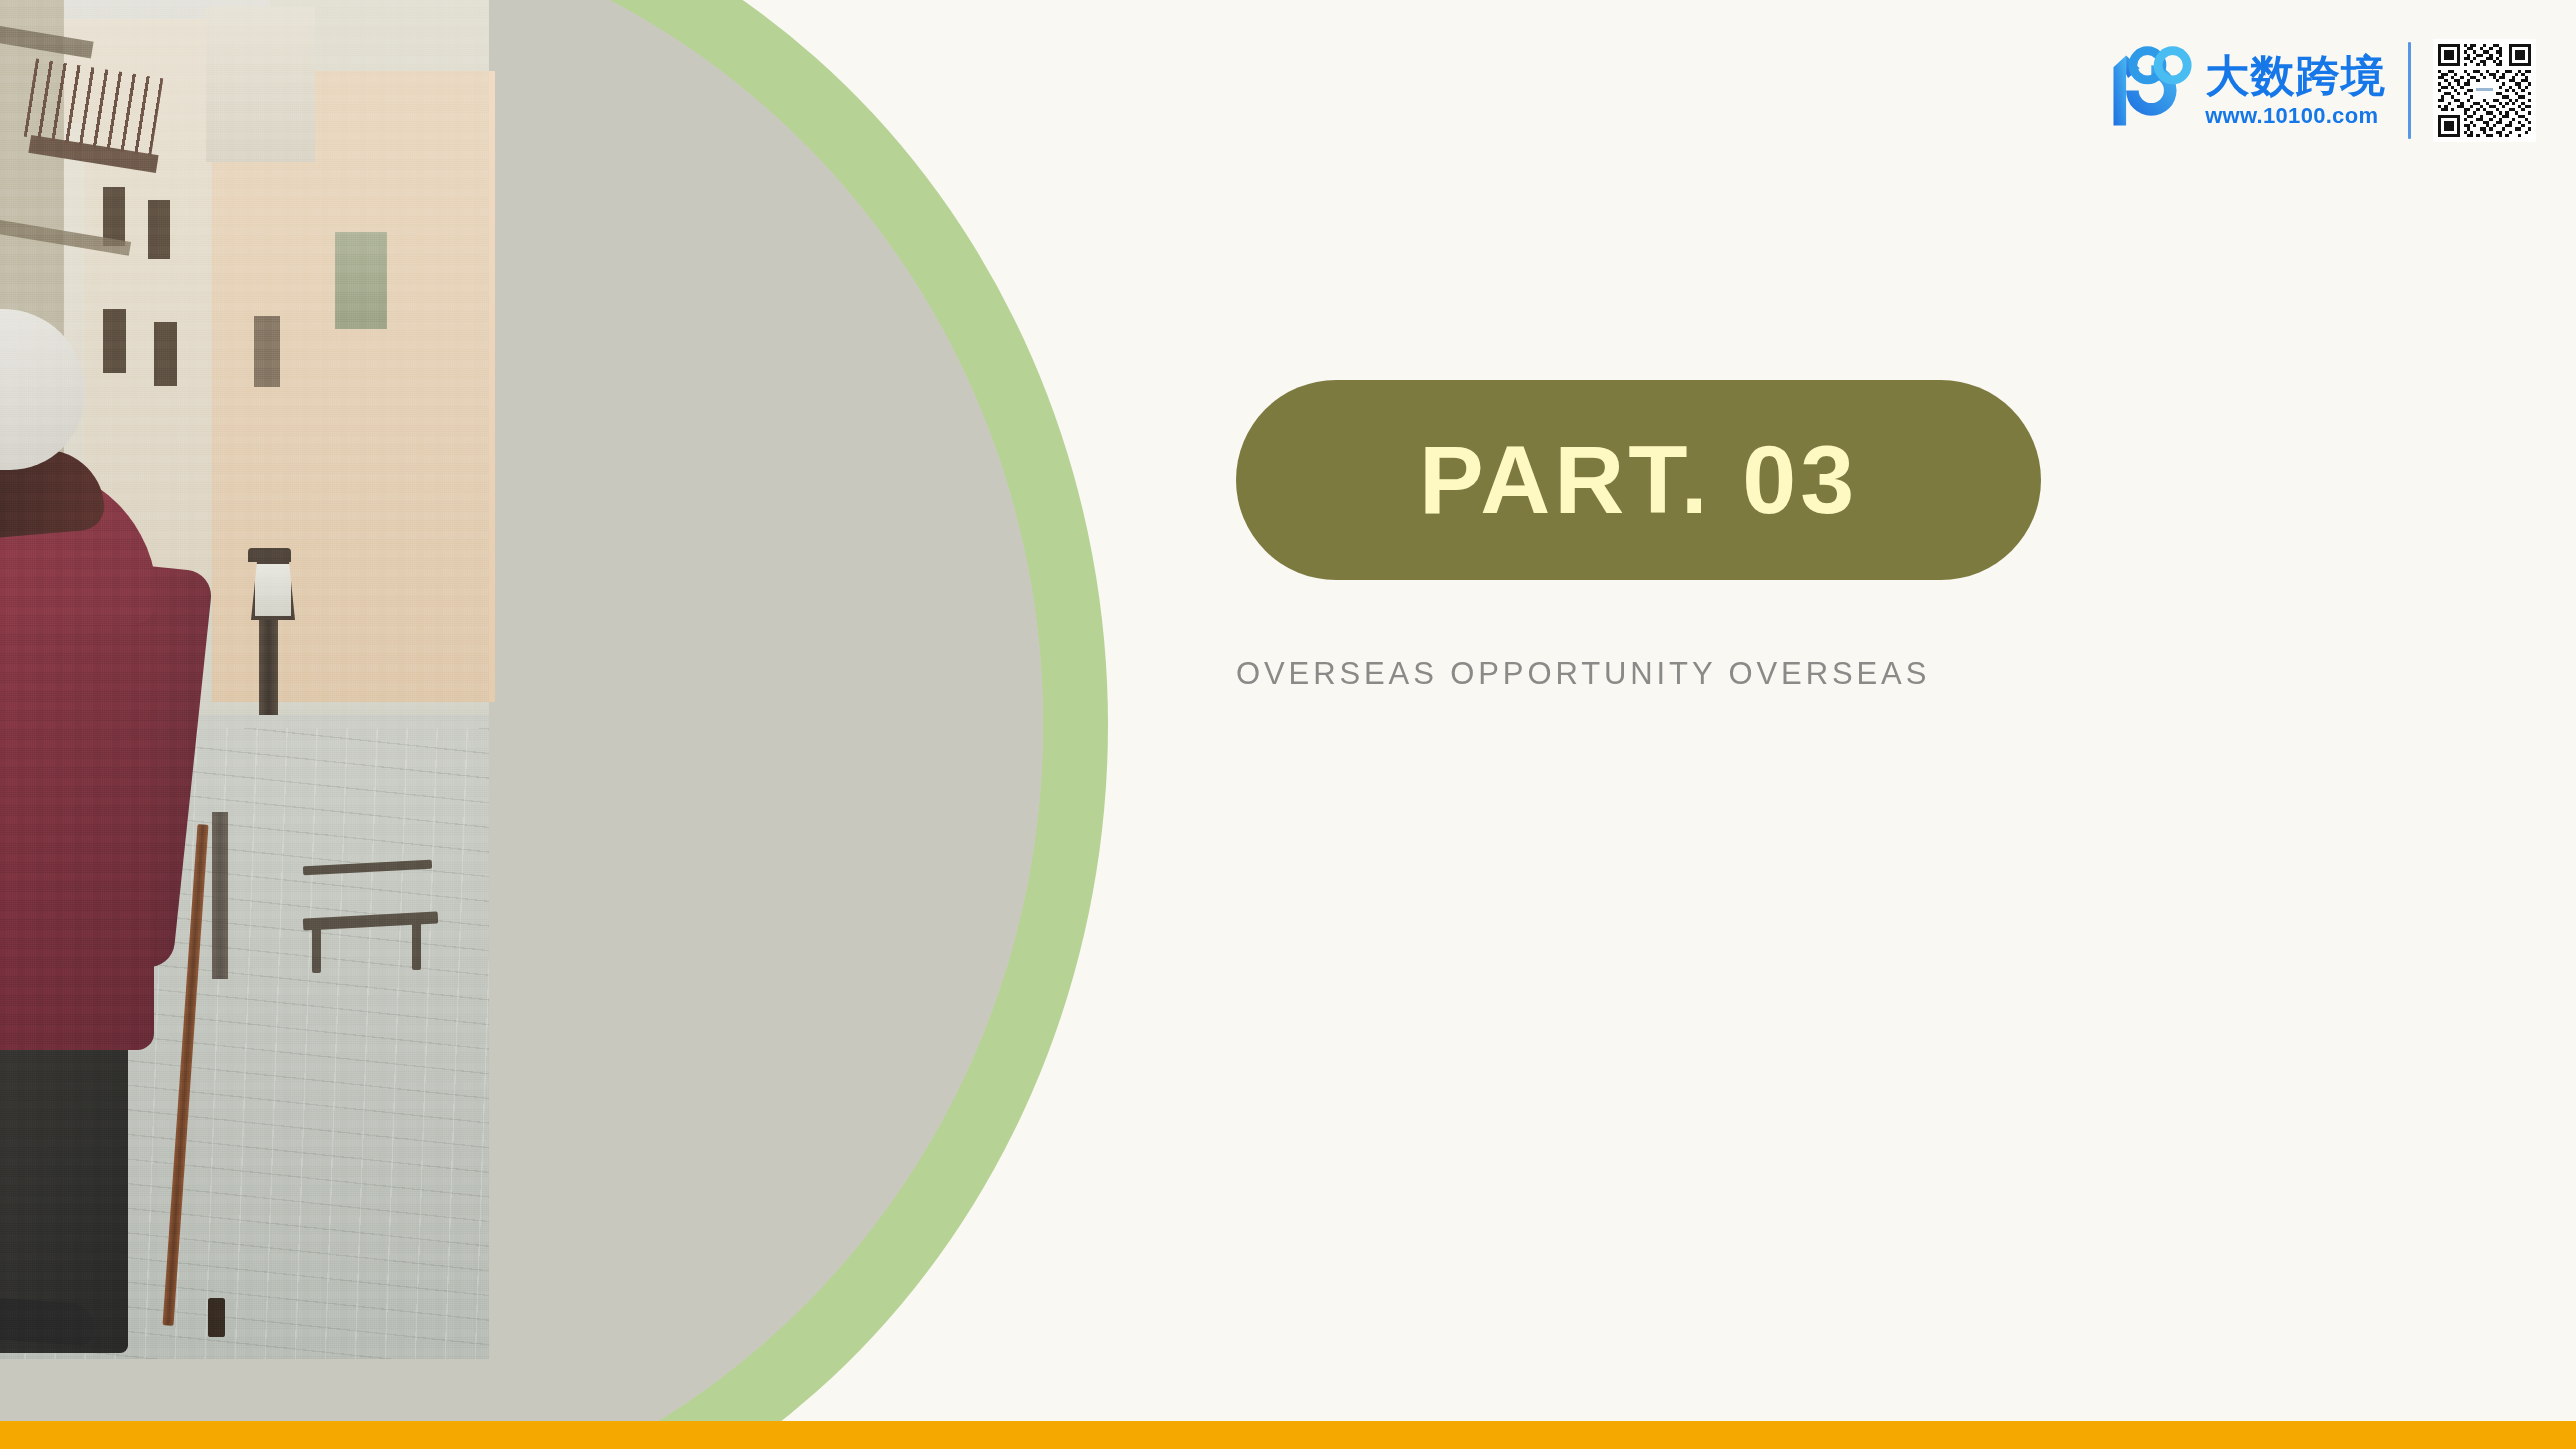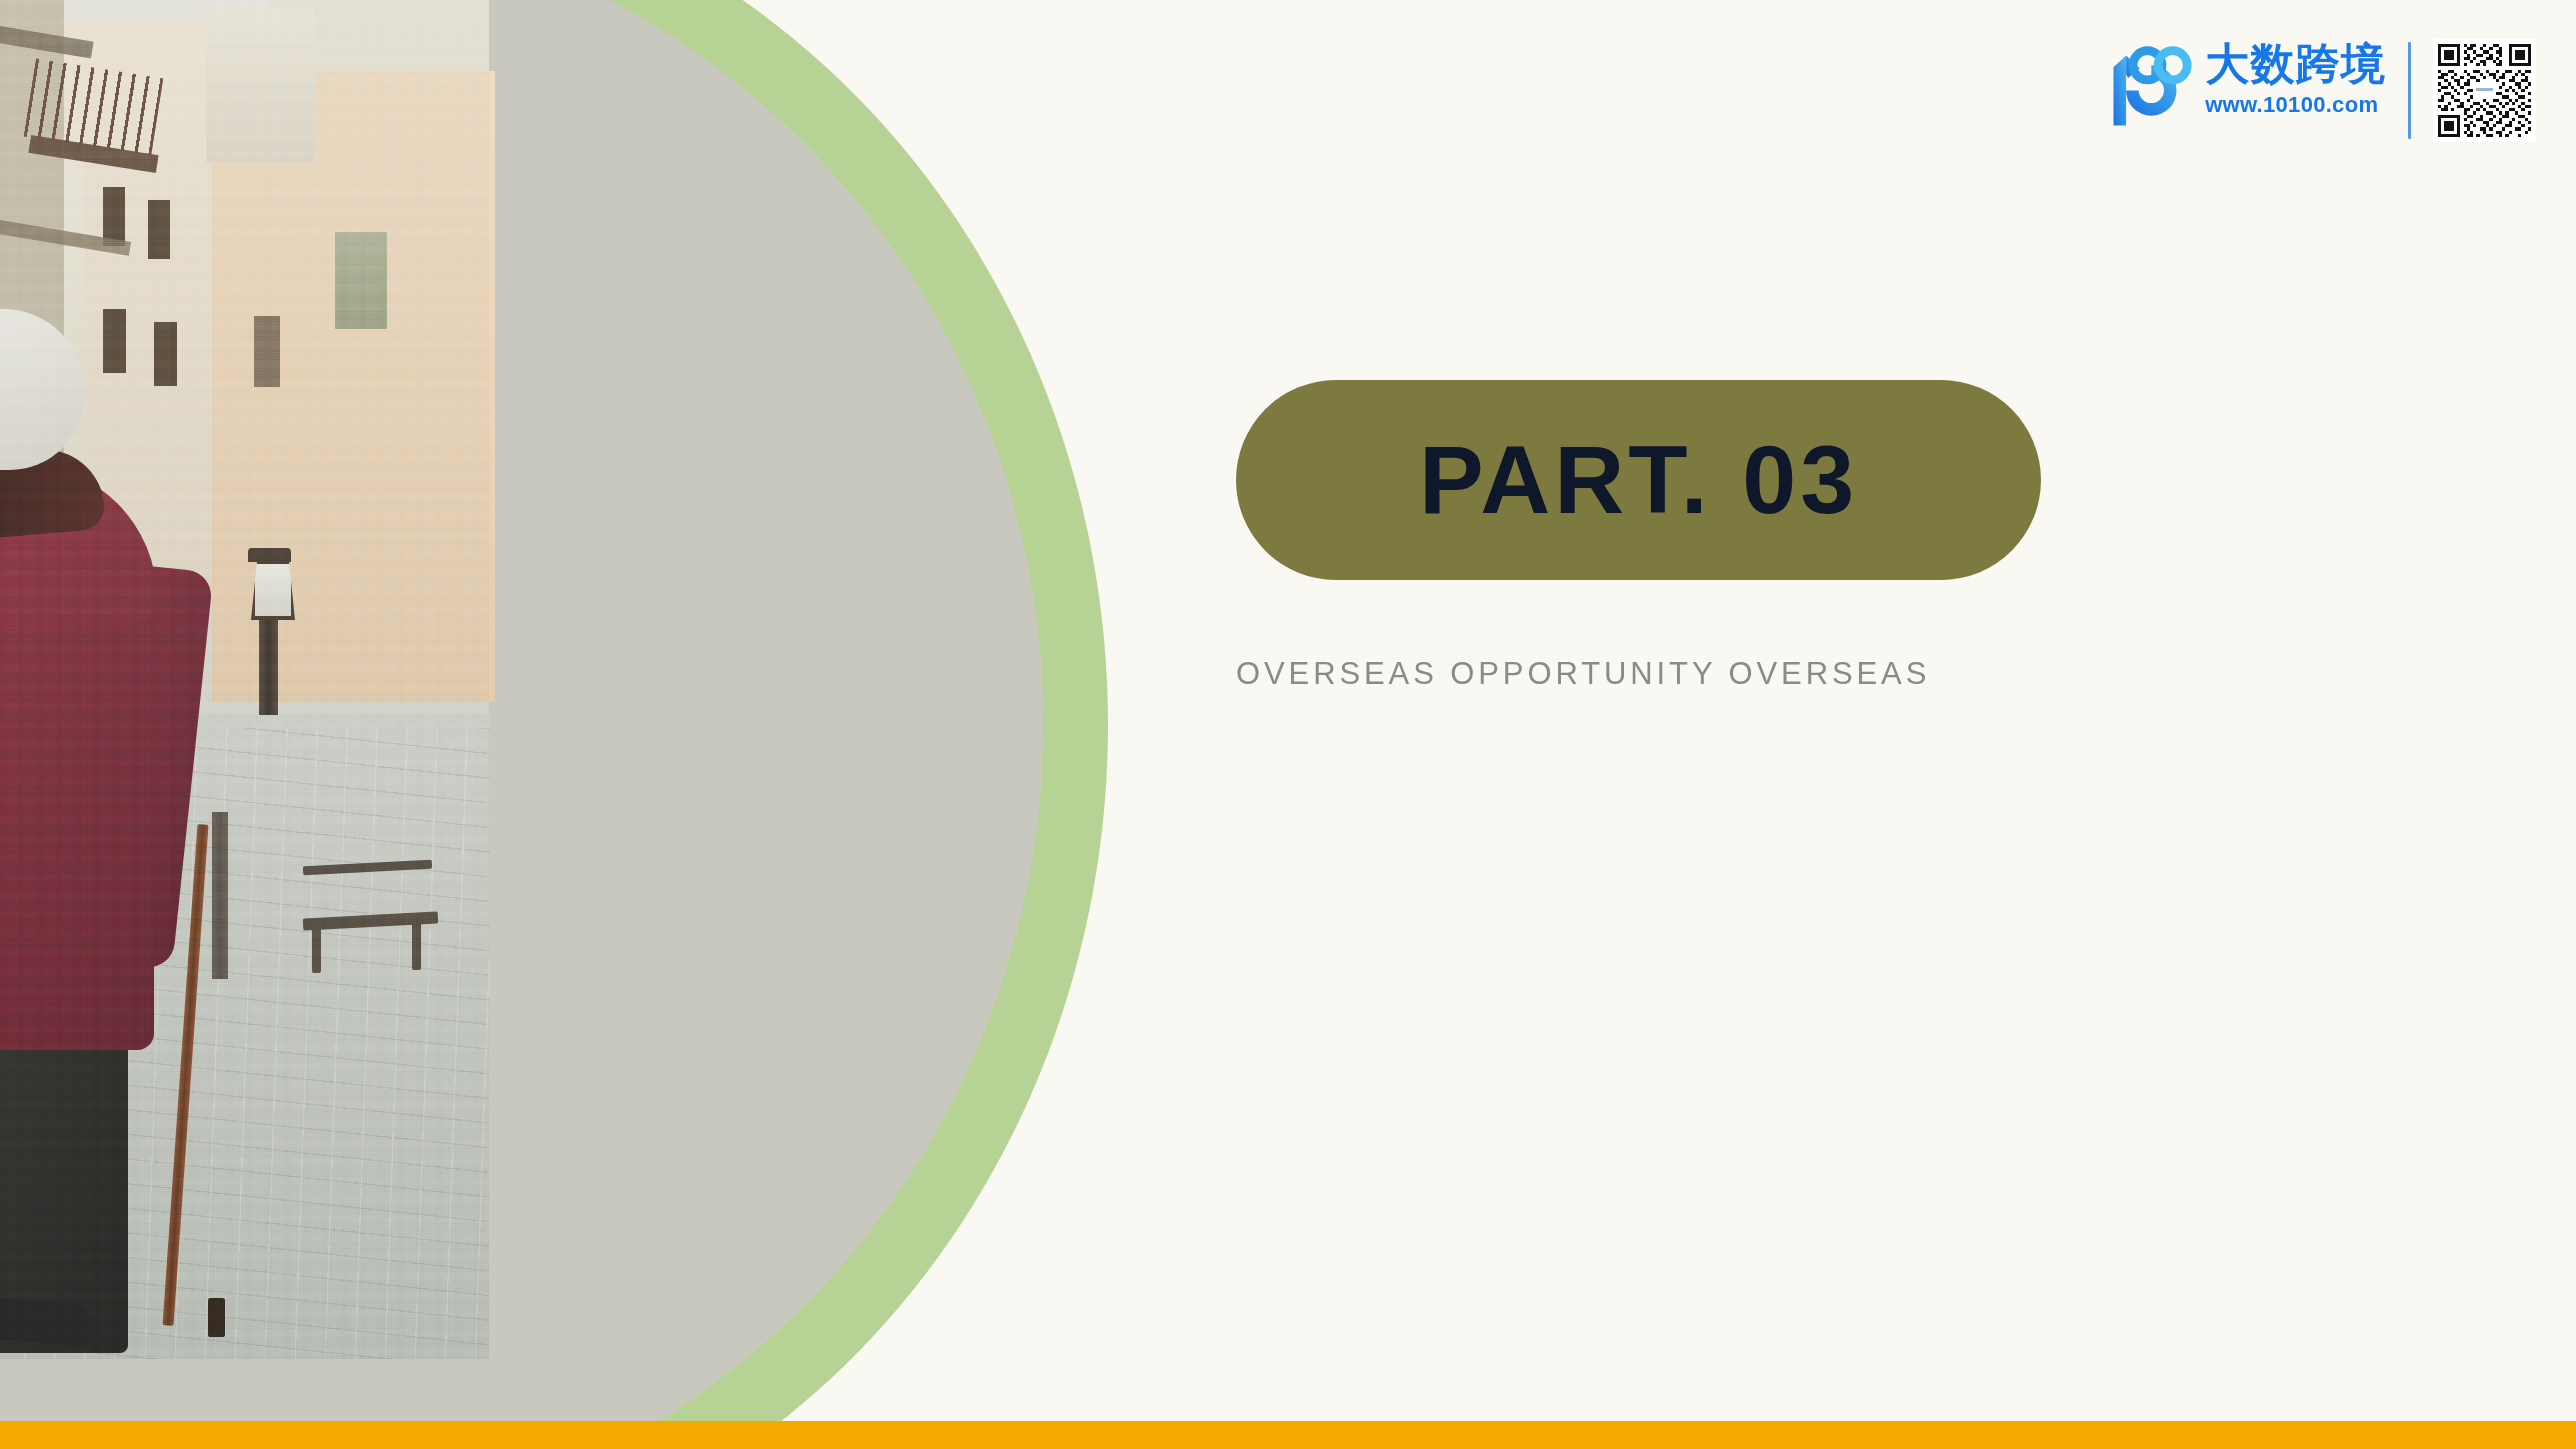--- a/index.html
+++ b/index.html
@@ -109,21 +109,21 @@
       repeating-linear-gradient(0deg, rgba(0,0,0,.5) 0 0.6px, transparent 0.6px 1.9px),
       repeating-linear-gradient(90deg, rgba(255,255,255,.45) 0 0.6px, transparent 0.6px 1.9px);
     mix-blend-mode:overlay;pointer-events:none;}
   .photo-tone{position:absolute;inset:0;background:linear-gradient(180deg,rgba(214,208,186,.20),rgba(150,160,150,.12));pointer-events:none;}
 
   
   .header{
     position:absolute;right:40px;top:39px;
     display:flex;align-items:center;gap:22px;
   }
-  .logo-block{display:flex;align-items:flex-start;gap:11.6px;}
+  .logo-block{display:flex;align-items:center;gap:11.6px;}
   .logo-mark{width:97px;height:97px;position:relative;flex:none;}
   .logo-text{display:flex;flex-direction:column;align-items:flex-start;line-height:1;}
   .logo-cn{
     font-size:44px;font-weight:bold;color:#1577E8;letter-spacing:1.3px;
     font-family:"DejaVu Sans","Liberation Sans",sans-serif;
   }
   .logo-url{
     font-size:22px;font-weight:bold;color:#1577E8;margin-top:7.7px;letter-spacing:0.3px;
     font-family:"Liberation Sans",sans-serif;
   }
@@ -135,21 +135,21 @@
   .qr-canvas{width:100%;height:100%;position:relative;background:#fff;}
 
   
   .content{position:absolute;left:1236px;top:380px;}
   .part-badge{
     width:805px;height:200px;border-radius:103px;
     background:#7D7A40;
     display:flex;align-items:center;justify-content:center;
   }
   .part-badge span{
-    color:#0f172a;font-size:97px;font-weight:bold;letter-spacing:3.9px;
+    color:#fef9c3;font-size:97px;font-weight:bold;letter-spacing:3.9px;
     font-family:"Liberation Sans",sans-serif;
   }
   .title-cn{
     margin-top:76px;
     font-size:138px;font-weight:bold;color:#555654;
     letter-spacing:14px;line-height:1;
     font-family:"DejaVu Sans","Liberation Sans",sans-serif;
     white-space:nowrap;
   }
   .subtitle{

